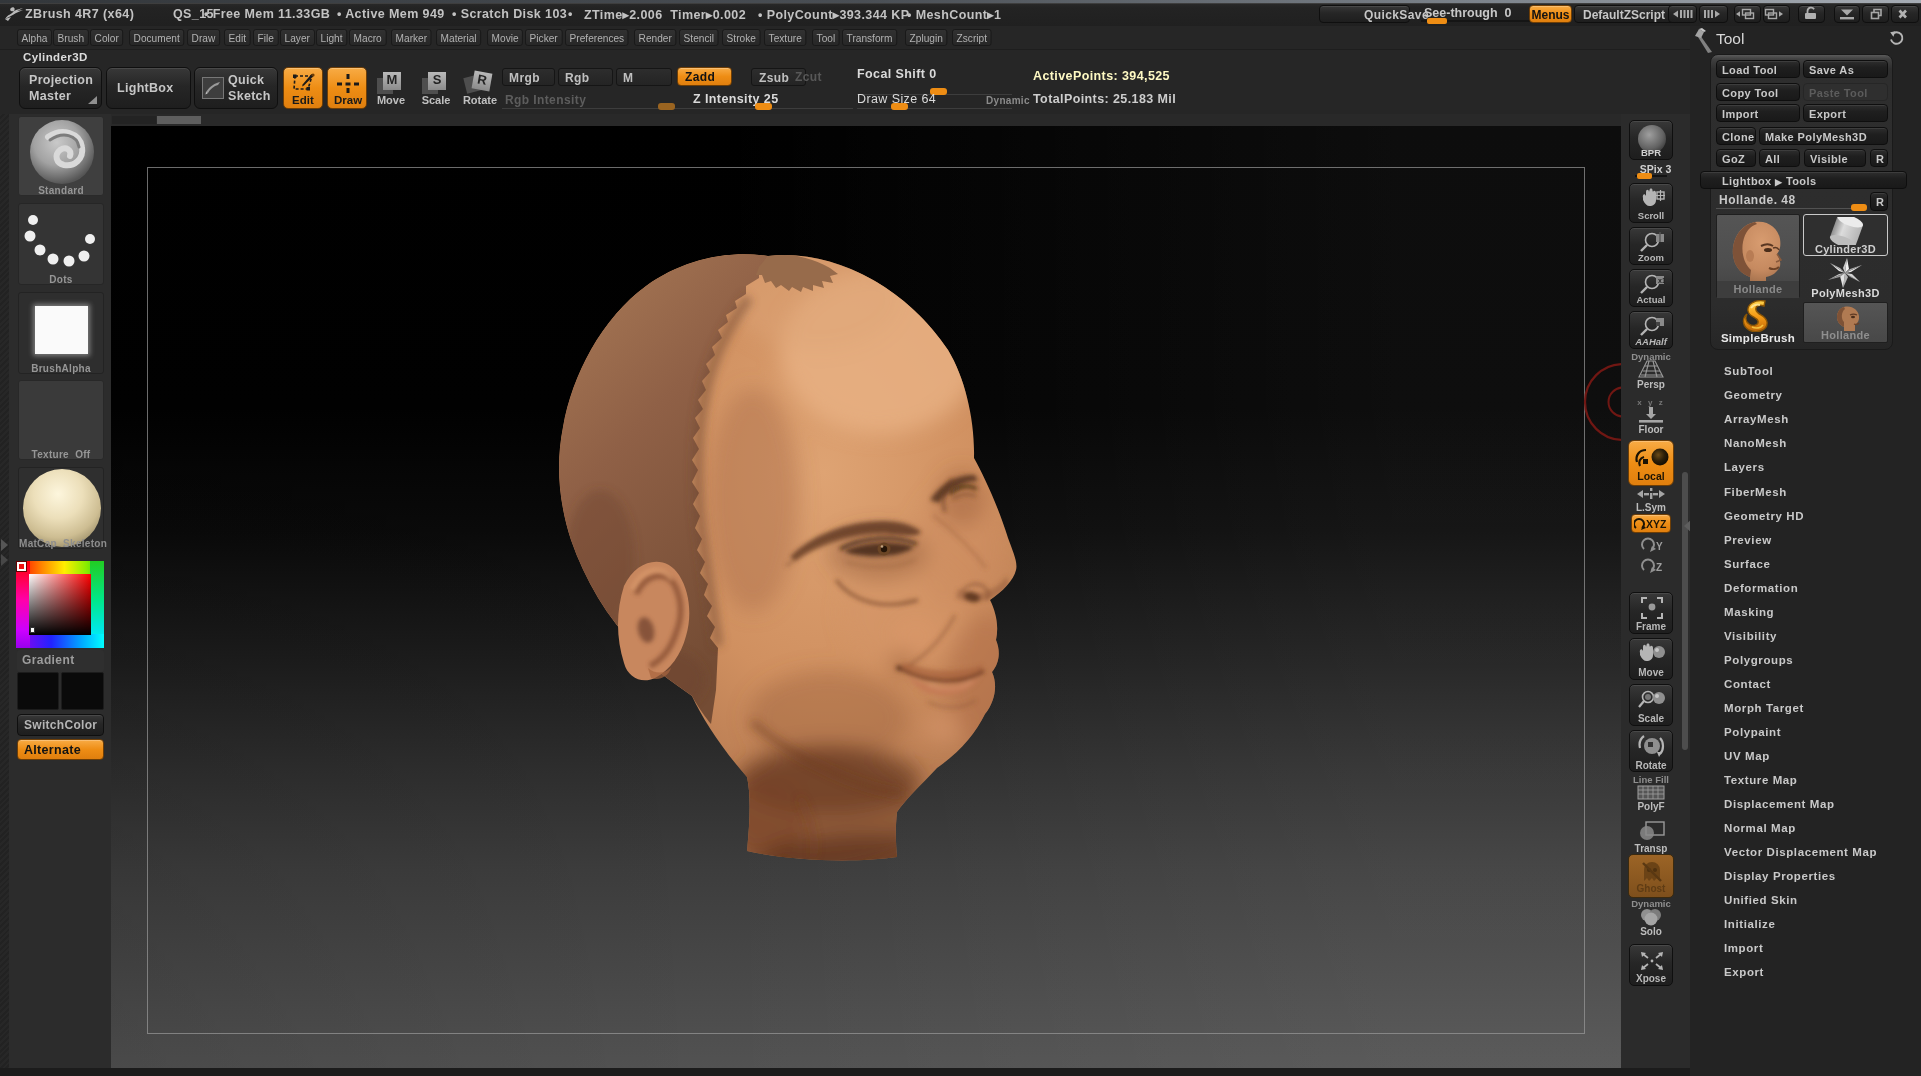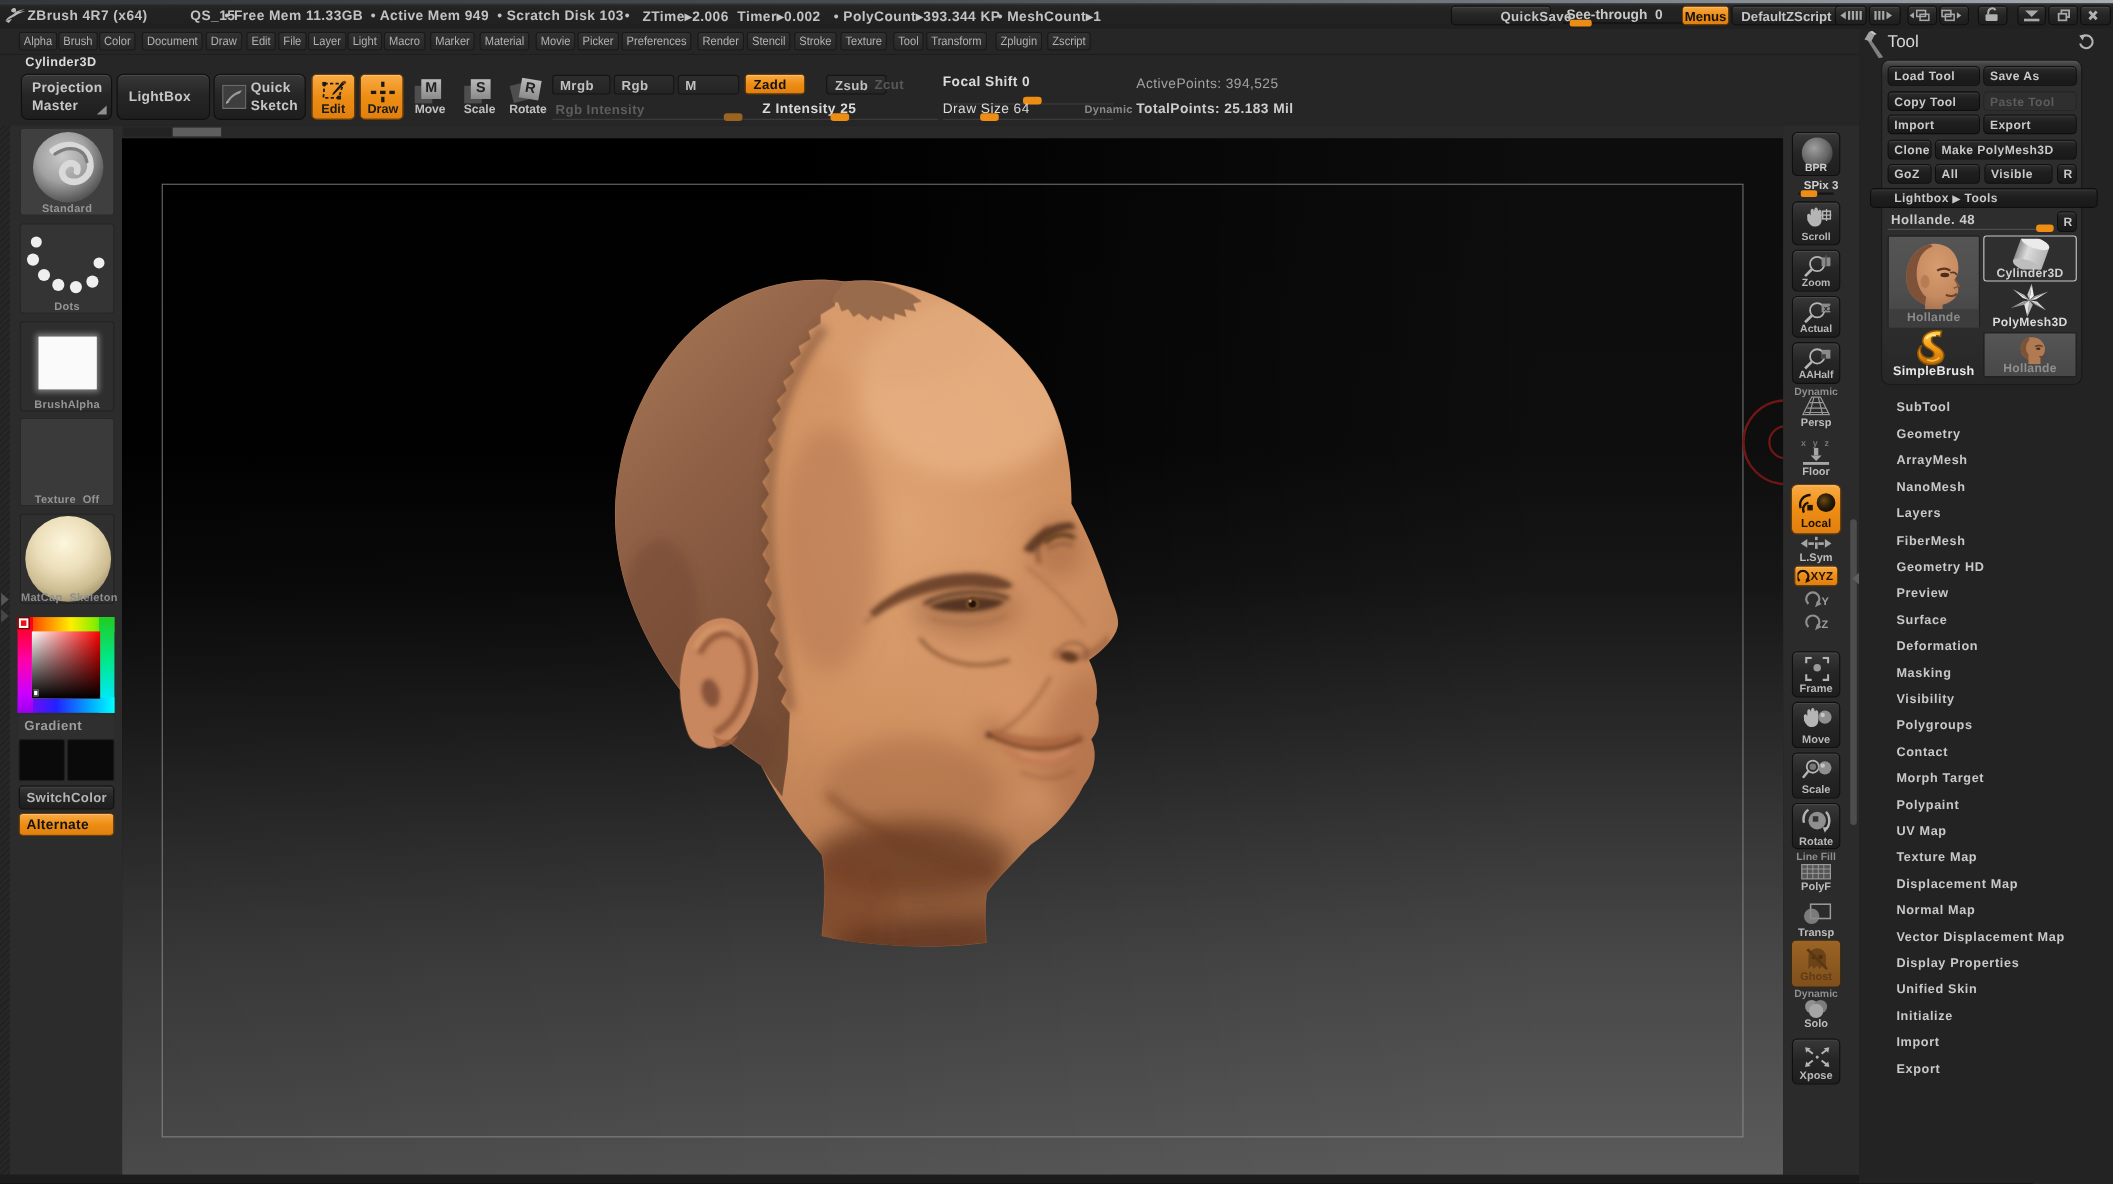--- a/index.html
+++ b/index.html
@@ -194,21 +194,21 @@
   <div class="abs" style="left:755px;top:53px;width:17px;height:7px;background:#ee8d14;border-radius:3px;"></div>
 
   <div class="lbl" style="left:857px;top:17px;font-size:12.5px;font-weight:bold;color:#dadada;letter-spacing:.4px;">Focal Shift 0</div>
   <div class="abs" style="left:857px;top:44px;width:155px;height:1px;background:#3d3d3d;"></div>
   <div class="abs" style="left:930px;top:38px;width:17px;height:7px;background:#ee8d14;border-radius:3px;"></div>
   <div class="lbl" style="left:857px;top:42px;font-size:12.5px;font-weight:normal;color:#dadada;letter-spacing:.4px;">Draw Size 64</div>
   <div class="abs" style="left:857px;top:58px;width:155px;height:1px;background:#3d3d3d;"></div>
   <div class="abs" style="left:891px;top:53px;width:17px;height:7px;background:#ee8d14;border-radius:3px;"></div>
   <div class="lbl" style="left:986px;top:45px;font-size:10px;font-weight:bold;color:#8a8a8a;letter-spacing:.3px;">Dynamic</div>
 
-  <div class="lbl" style="left:1033px;top:19px;font-size:12.5px;font-weight:normal;color:#a3a3a3;letter-spacing:.4px;">ActivePoints: 394,525</div>
+  <div class="lbl" style="left:1033px;top:19px;font-size:12.5px;font-weight:bold;color:#fef9c3;letter-spacing:.4px;">ActivePoints: 394,525</div>
   <div class="lbl" style="left:1033px;top:42px;font-size:12.5px;font-weight:bold;color:#cdcdcd;letter-spacing:.4px;">TotalPoints: 25.183 Mil</div>
 </div>
 
 <div class="abs" style="left:0;top:114px;width:1921px;height:12px;background:#292929;">
   <div class="abs" style="left:112px;top:2px;width:44px;height:8px;background:#232323;"></div>
   <div class="abs" style="left:157px;top:2px;width:44px;height:8px;background:#5e5e5e;"></div>
 </div>
 
 <div class="abs" style="left:0;top:114px;width:111px;height:954px;background:#2c2c2c;">
   <div class="abs" style="left:0;top:0;width:9px;height:954px;background:repeating-linear-gradient(135deg,#272727 0 2px,#222 2px 4px);"></div>
@@ -467,21 +467,21 @@
 
   <div class="btn-dark" style="left:8px;top:197px;width:44px;height:38px;border-radius:5px;">
     <svg class="abs" style="left:9px;top:3px;" width="26" height="22" viewBox="0 0 26 22">
         <g stroke="#b5b5b5" fill="none" stroke-width="1.6">
           <circle cx="13" cy="9" r="6.5"></circle>
           <path d="M8 14 L2 20" stroke-width="2.4"></path>
           <rect x="17" y="3" width="8" height="8" fill="#8a8a8a" stroke="none"></rect>
           <rect x="17" y="7" width="4" height="4" fill="#444" stroke="none"></rect>
         </g>
       </svg>
-    <div class="rt-lbl" style="top:24px;font-size:9.5px;">AAHalf</div>
+    <div class="rt-lbl" style="top:24px;font-size:9.5px;font-style:italic;">AAHalf</div>
   </div>
 
   <div class="abs" style="left:8px;top:238px;width:44px;height:42px;">
     <div class="rt-lbl" style="top:-1px;font-size:9.5px;color:#8f8f8f;font-weight:bold;">Dynamic</div>
     <svg class="abs" style="left:8px;top:8px;" width="28" height="18" viewBox="0 0 28 18">
         <g stroke="#9a9a9a" fill="none" stroke-width="1.1">
           <path d="M10 1 L18 1 L26 17 L2 17 Z"></path>
           <path d="M8 6 L20 6 M6 11 L23 11 M4 15 L25 15"></path>
           <path d="M12 1 L8 17 M16 1 L20 17"></path>
         </g>

